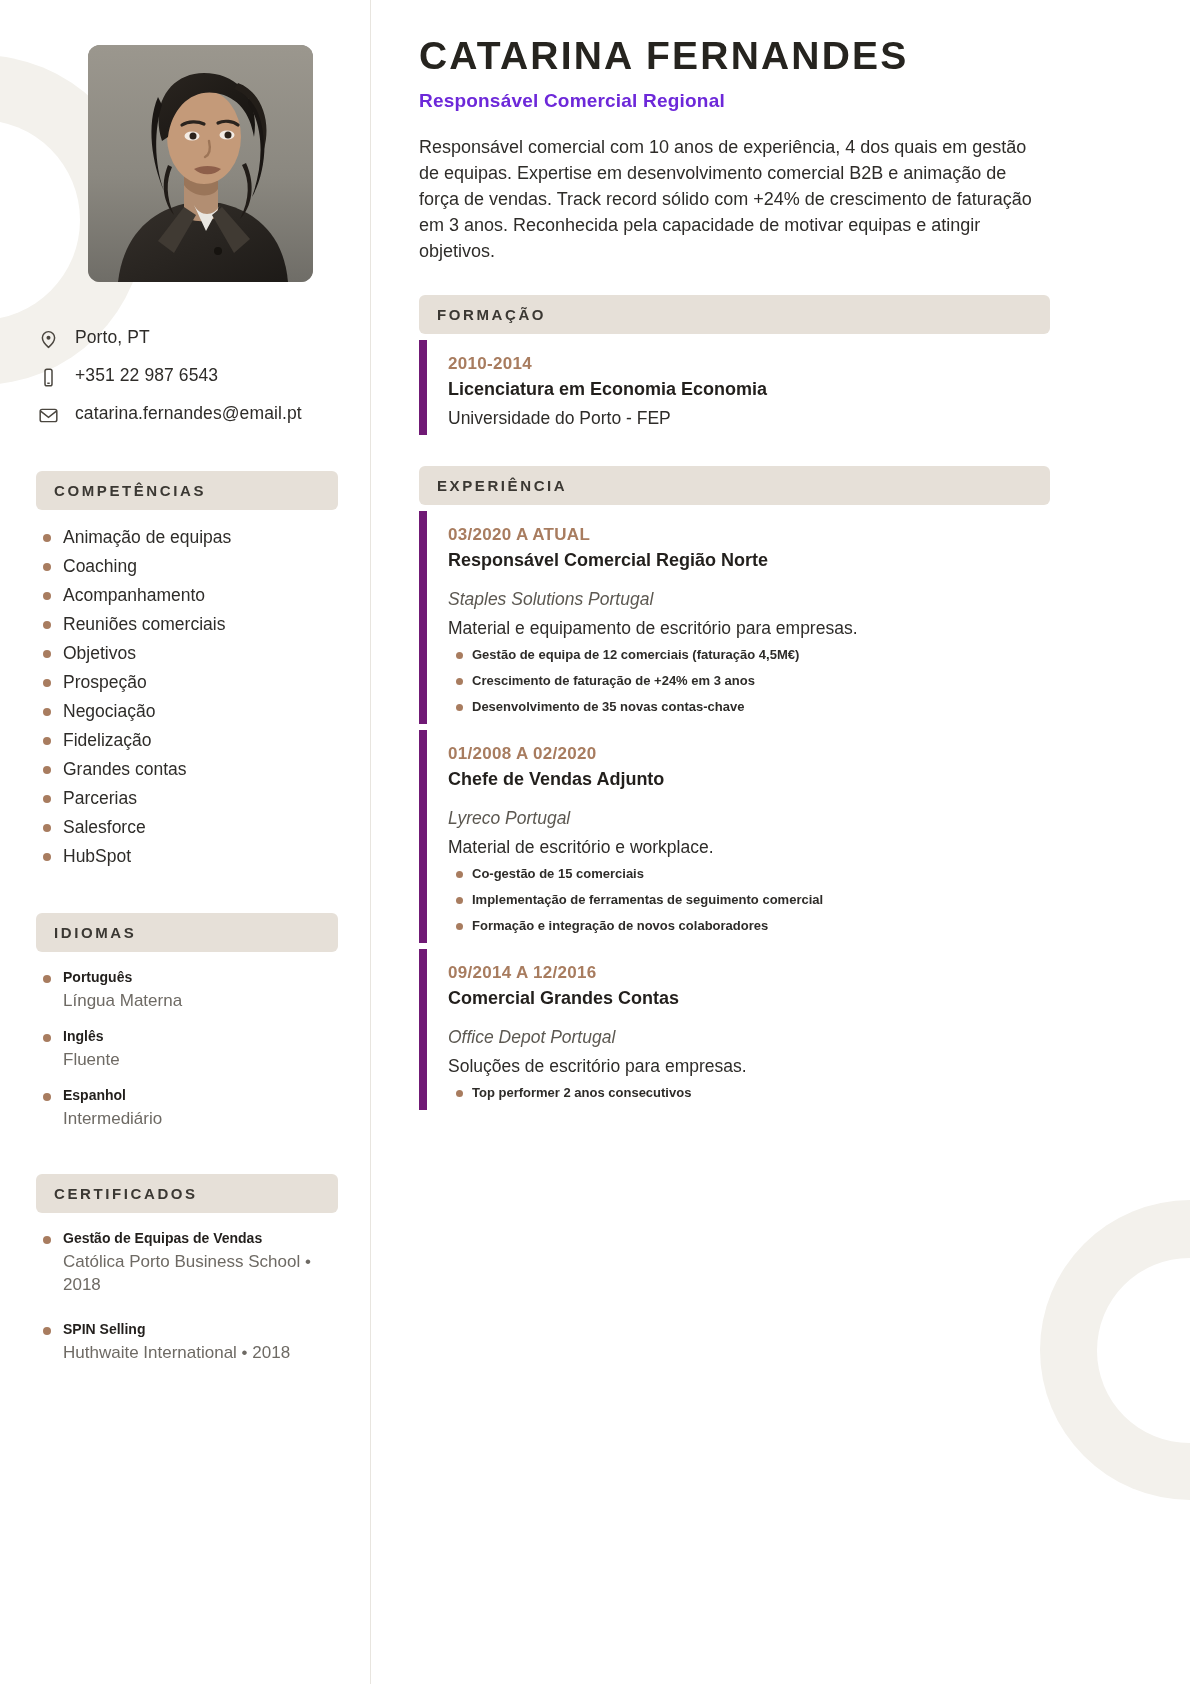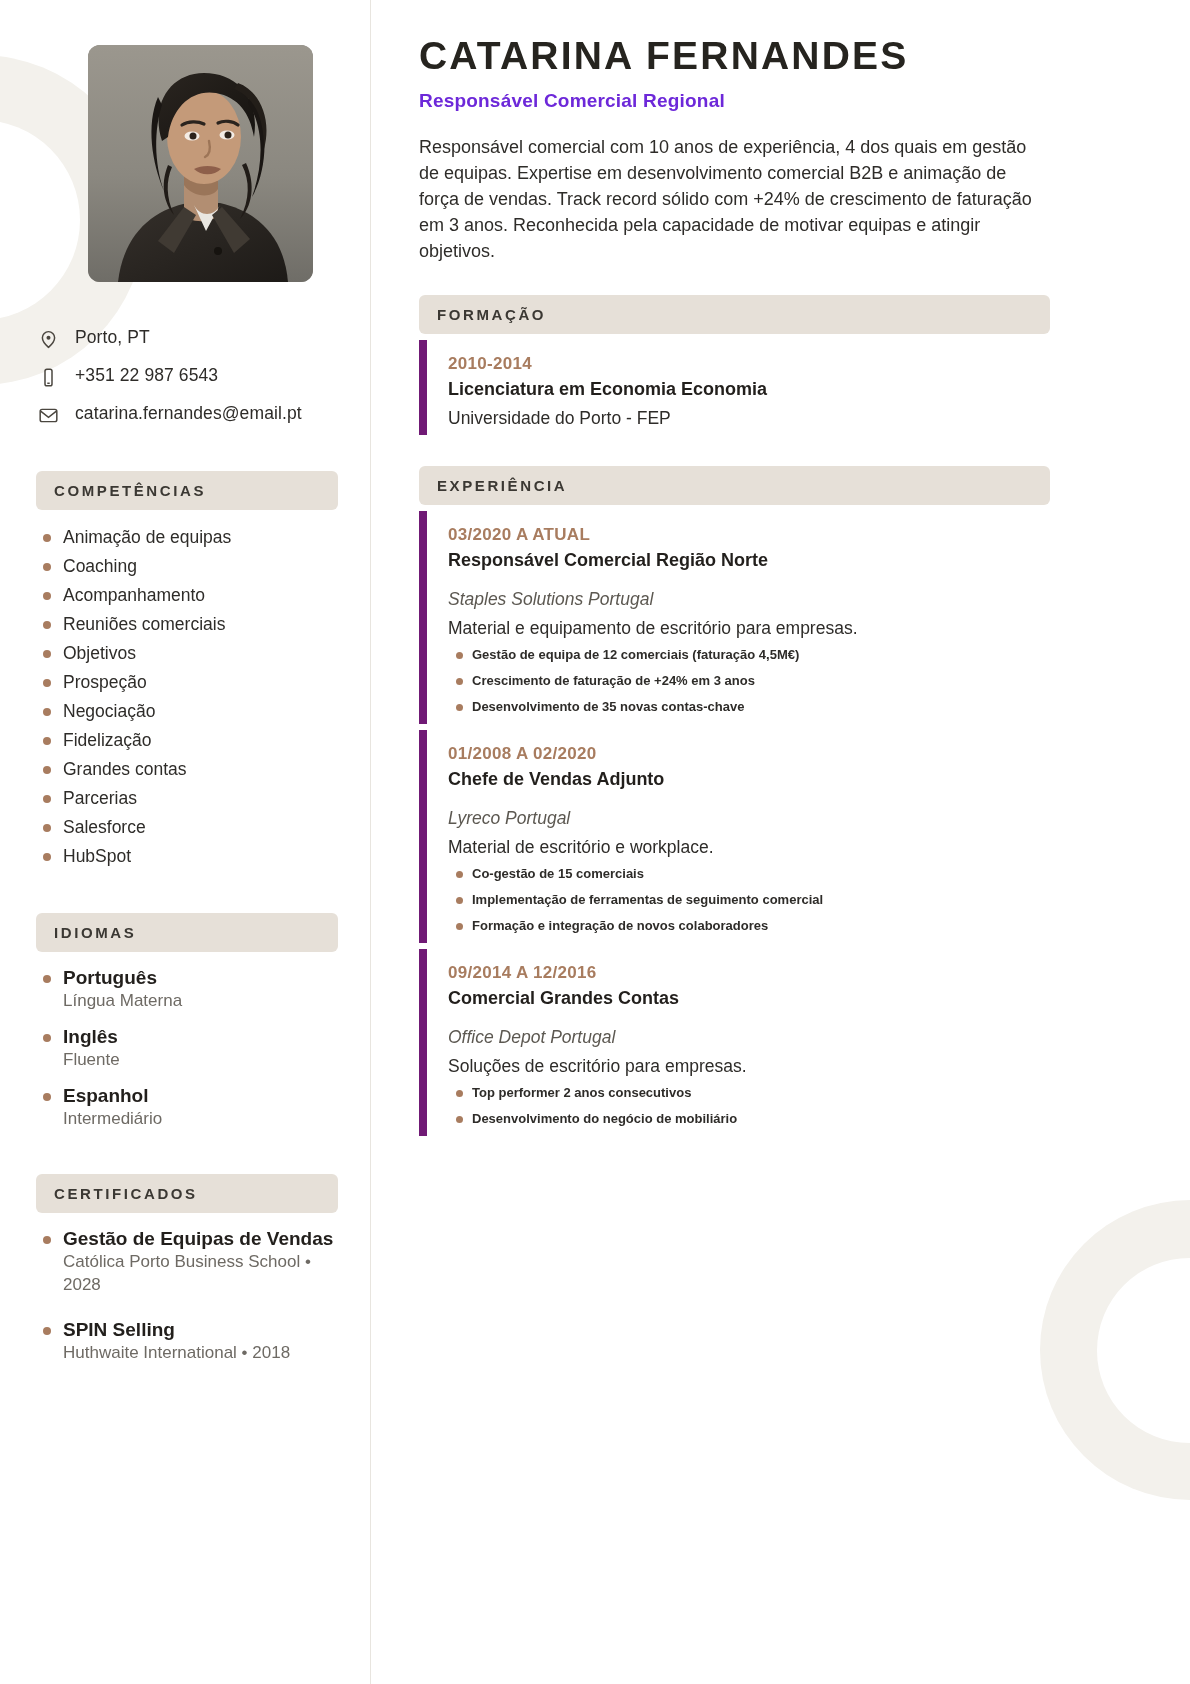--- a/index.html
+++ b/index.html
@@ -122,21 +122,21 @@
   }
   .lang-block::before, .cert-block::before {
     content: "";
     position: absolute;
     left: 7px; top: 9px;
     width: 8px; height: 8px;
     border-radius: 50%;
     background: #a87c5f;
   }
   .lang-name, .cert-name {
-    font-size: 19px;
+    font-size: 14px;
     font-weight: 700;
     color: #221f1c;
     line-height: 23px;
   }
   .lang-level, .cert-meta {
     font-size: 17px;
     color: #6e6a64;
     line-height: 23px;
   }
   .cert-block { margin-bottom: 22px; }
@@ -347,21 +347,21 @@
       <div class="lang-block">
         <div class="lang-name">Espanhol</div>
         <div class="lang-level">Intermediário</div>
       </div>
     </div>
 
     <div class="sec-head">CERTIFICADOS</div>
     <div>
       <div class="cert-block">
         <div class="cert-name">Gestão de Equipas de Vendas</div>
-        <div class="cert-meta">Católica Porto Business School • 2028</div>
+        <div class="cert-meta">Católica Porto Business School • 2018</div>
       </div>
       <div class="cert-block">
         <div class="cert-name">SPIN Selling</div>
         <div class="cert-meta">Huthwaite International • 2018</div>
       </div>
     </div>
 
   </aside>
 
   <main class="main">
@@ -406,20 +406,19 @@
         </ul>
       </div>
 
       <div class="entry">
         <div class="entry-date">09/2014 A 12/2016</div>
         <div class="entry-title">Comercial Grandes Contas</div>
         <div class="entry-org">Office Depot Portugal</div>
         <div class="entry-desc">Soluções de escritório para empresas.</div>
         <ul class="entry-bullets">
           <li>Top performer 2 anos consecutivos</li>
-          <li>Desenvolvimento do negócio de mobiliário</li>
         </ul>
       </div>
 
     </div>
   </main>
 
 </div>
 
 </body></html>

